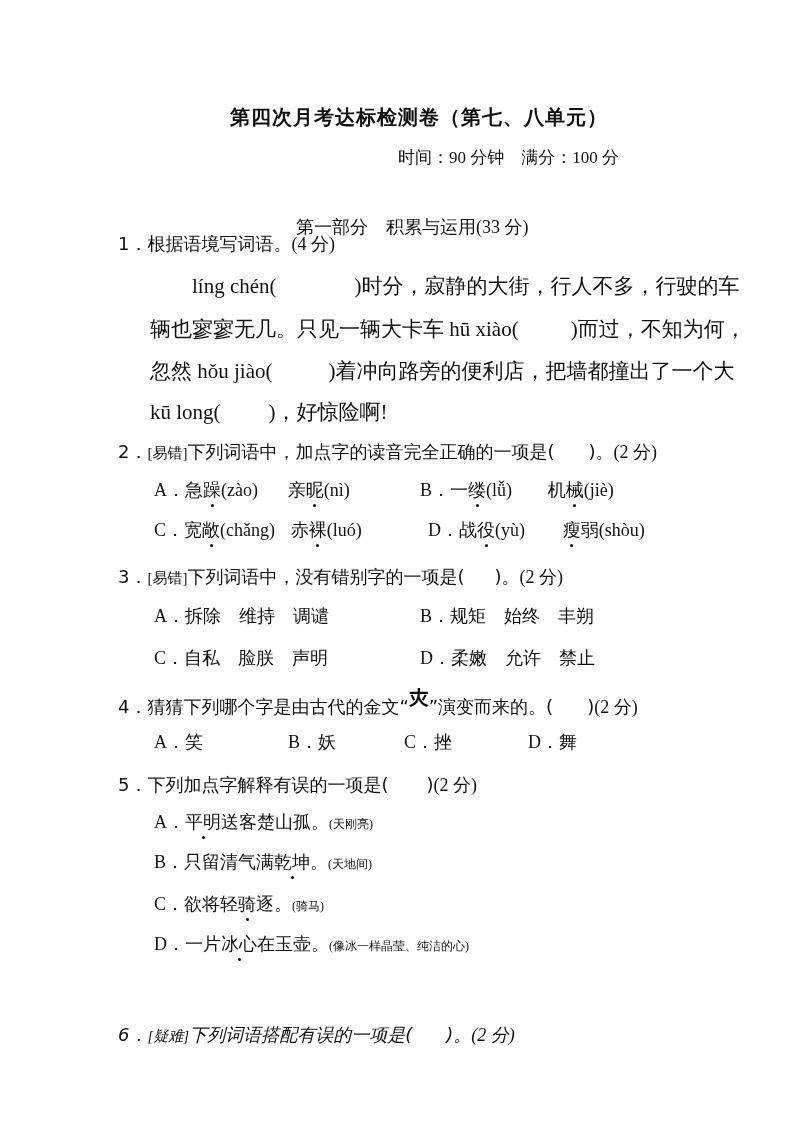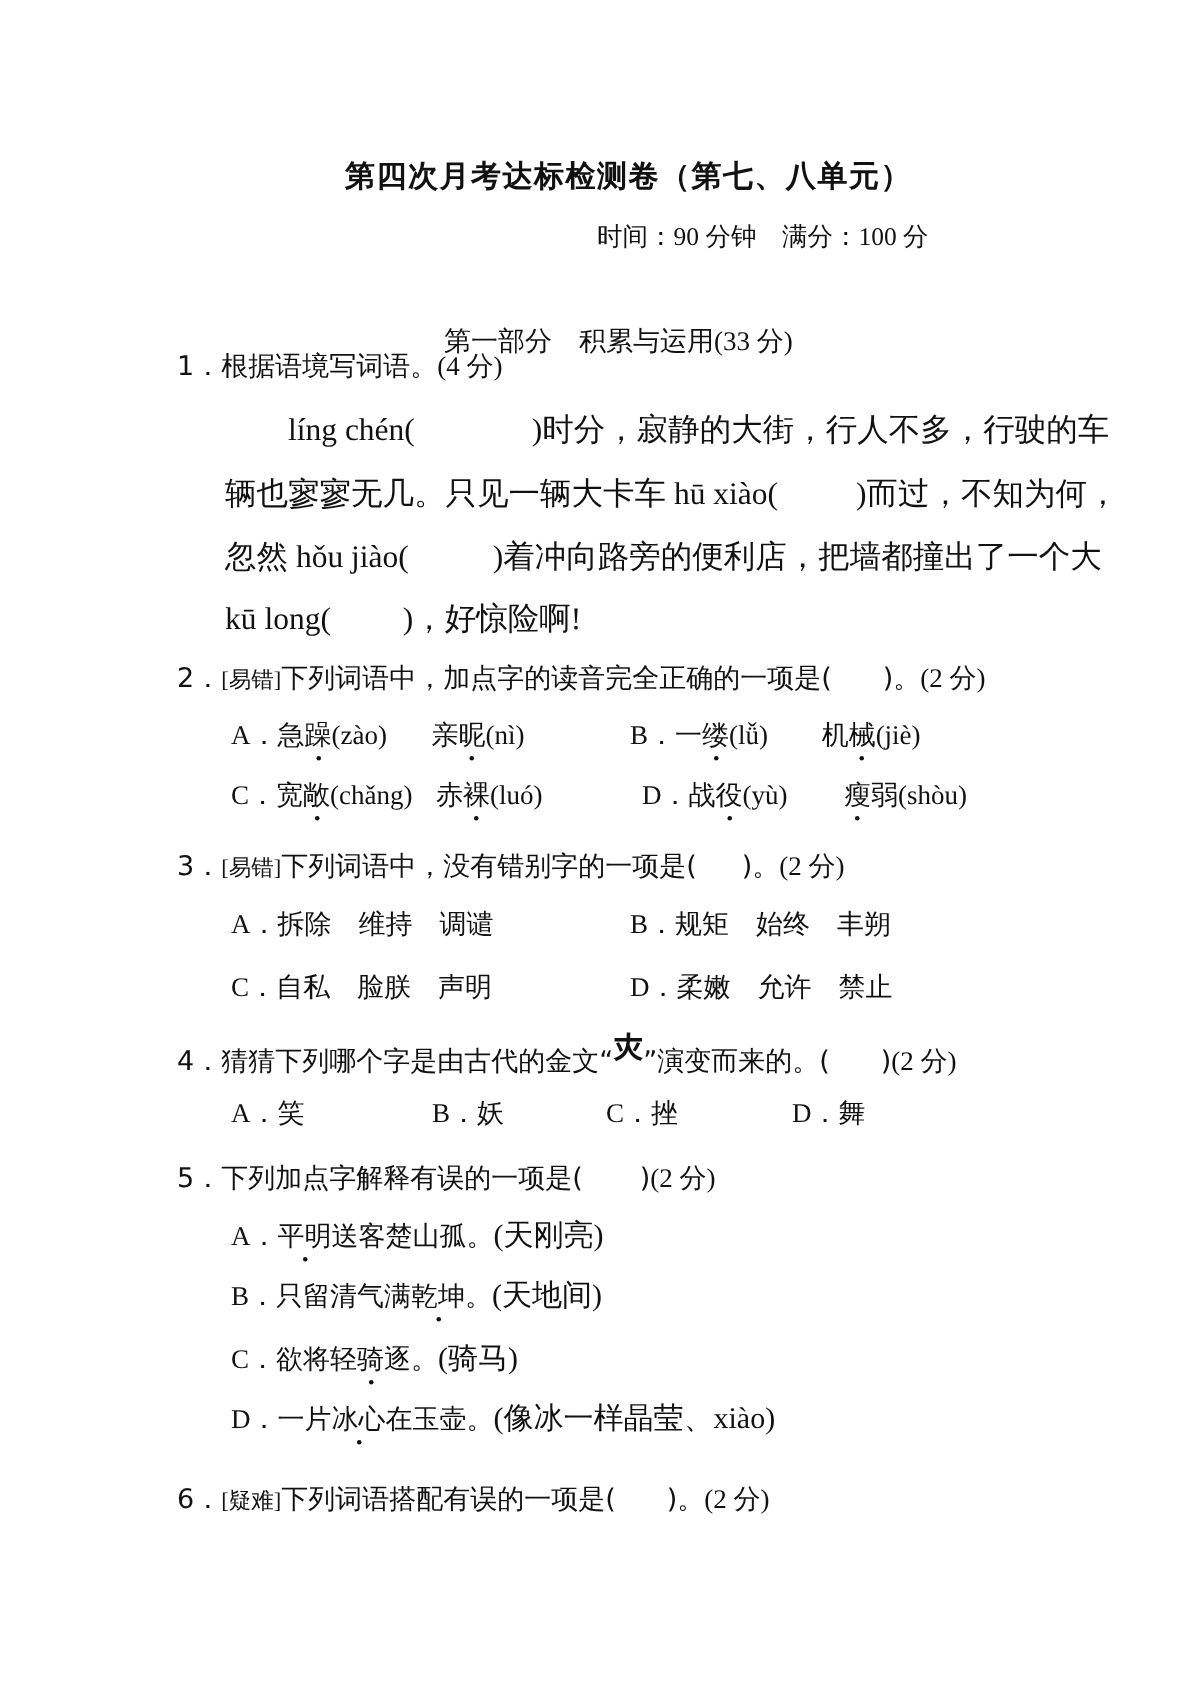--- a/index.html
+++ b/index.html
@@ -12,21 +12,21 @@
       font-family: "DejaVu Sans", sans-serif; }
     .meta { left: 398px; top: 146px; font-size: 17px; }
     .section { left: 296px; top: 186px; font-size: 18px; margin-top: 29px; }
     .q { left: 118px; font-size: 18px; font-family: "DejaVu Sans", "Liberation Sans", sans-serif; }
     .q .tag { font-family: "Liberation Serif", serif; font-size: 15px; }
     .q .pts { font-family: "Liberation Serif", serif; }
     .line { font-size: 21px; }
     .opt { font-size: 18px; font-family: "DejaVu Sans", "Liberation Sans", sans-serif; }
     .opt .ltr { font-family: "Liberation Serif", serif; }
     .opt .py { font-family: "Liberation Serif", serif; }
-    .opt .gloss { font-family: "Liberation Serif", serif; font-size: 20px; }
+    .opt .gloss { font-family: "Liberation Serif", serif; font-size: 12px; }
     .dot { position: relative; display: inline-block; }
     .dot::after { content: ""; position: absolute; left: 50%; bottom: -5px; width: 3px; height: 3px;
       margin-left: -1.5px; border-radius: 50%; background: #111; }
     .blank { display: inline-block; }
     .glyph { display: inline-block; font-size: 20px; transform: translateY(-8px); font-weight: bold; }
   </style>
 </head>
 <body>
 
 <div class="abs title">第四次月考达标检测卷（第七、八单元）</div>
@@ -91,18 +91,18 @@
 <div class="abs opt" style="left:154px; top:810px;">
   <span class="ltr">A．</span><span></span><span class="dot" style="letter-spacing:0">平明</span><span>送客楚山孤。</span><span class="gloss">(天刚亮)</span>
 </div>
 <div class="abs opt" style="left:154px; top:850px;">
   <span class="ltr">B．</span><span>只留清气满</span><span class="dot">乾坤</span><span>。</span><span class="gloss">(天地间)</span>
 </div>
 <div class="abs opt" style="left:154px; top:892px;">
   <span class="ltr">C．</span><span>欲将轻</span><span class="dot">骑</span><span>逐。</span><span class="gloss">(骑马)</span>
 </div>
 <div class="abs opt" style="left:154px; top:932px;">
-  <span class="ltr">D．</span><span>一片</span><span class="dot">冰心</span><span>在玉壶。</span><span class="gloss">(像冰一样晶莹、xiào)</span>
+  <span class="ltr">D．</span><span>一片</span><span class="dot">冰心</span><span>在玉壶。</span><span class="gloss">(像冰一样晶莹、纯洁的心)</span>
 </div>
 
-<div class="abs q" style="top:987px;">
+<div class="abs q" style="top:1023px;font-style:italic;">
   <span>6．</span><span class="tag">[疑难]</span><span>下列词语搭配有误的一项是(</span><span class="blank" style="width:34px"></span><span>)。</span><span class="pts">(2 分)</span>
 </div>
 
 </body></html>

